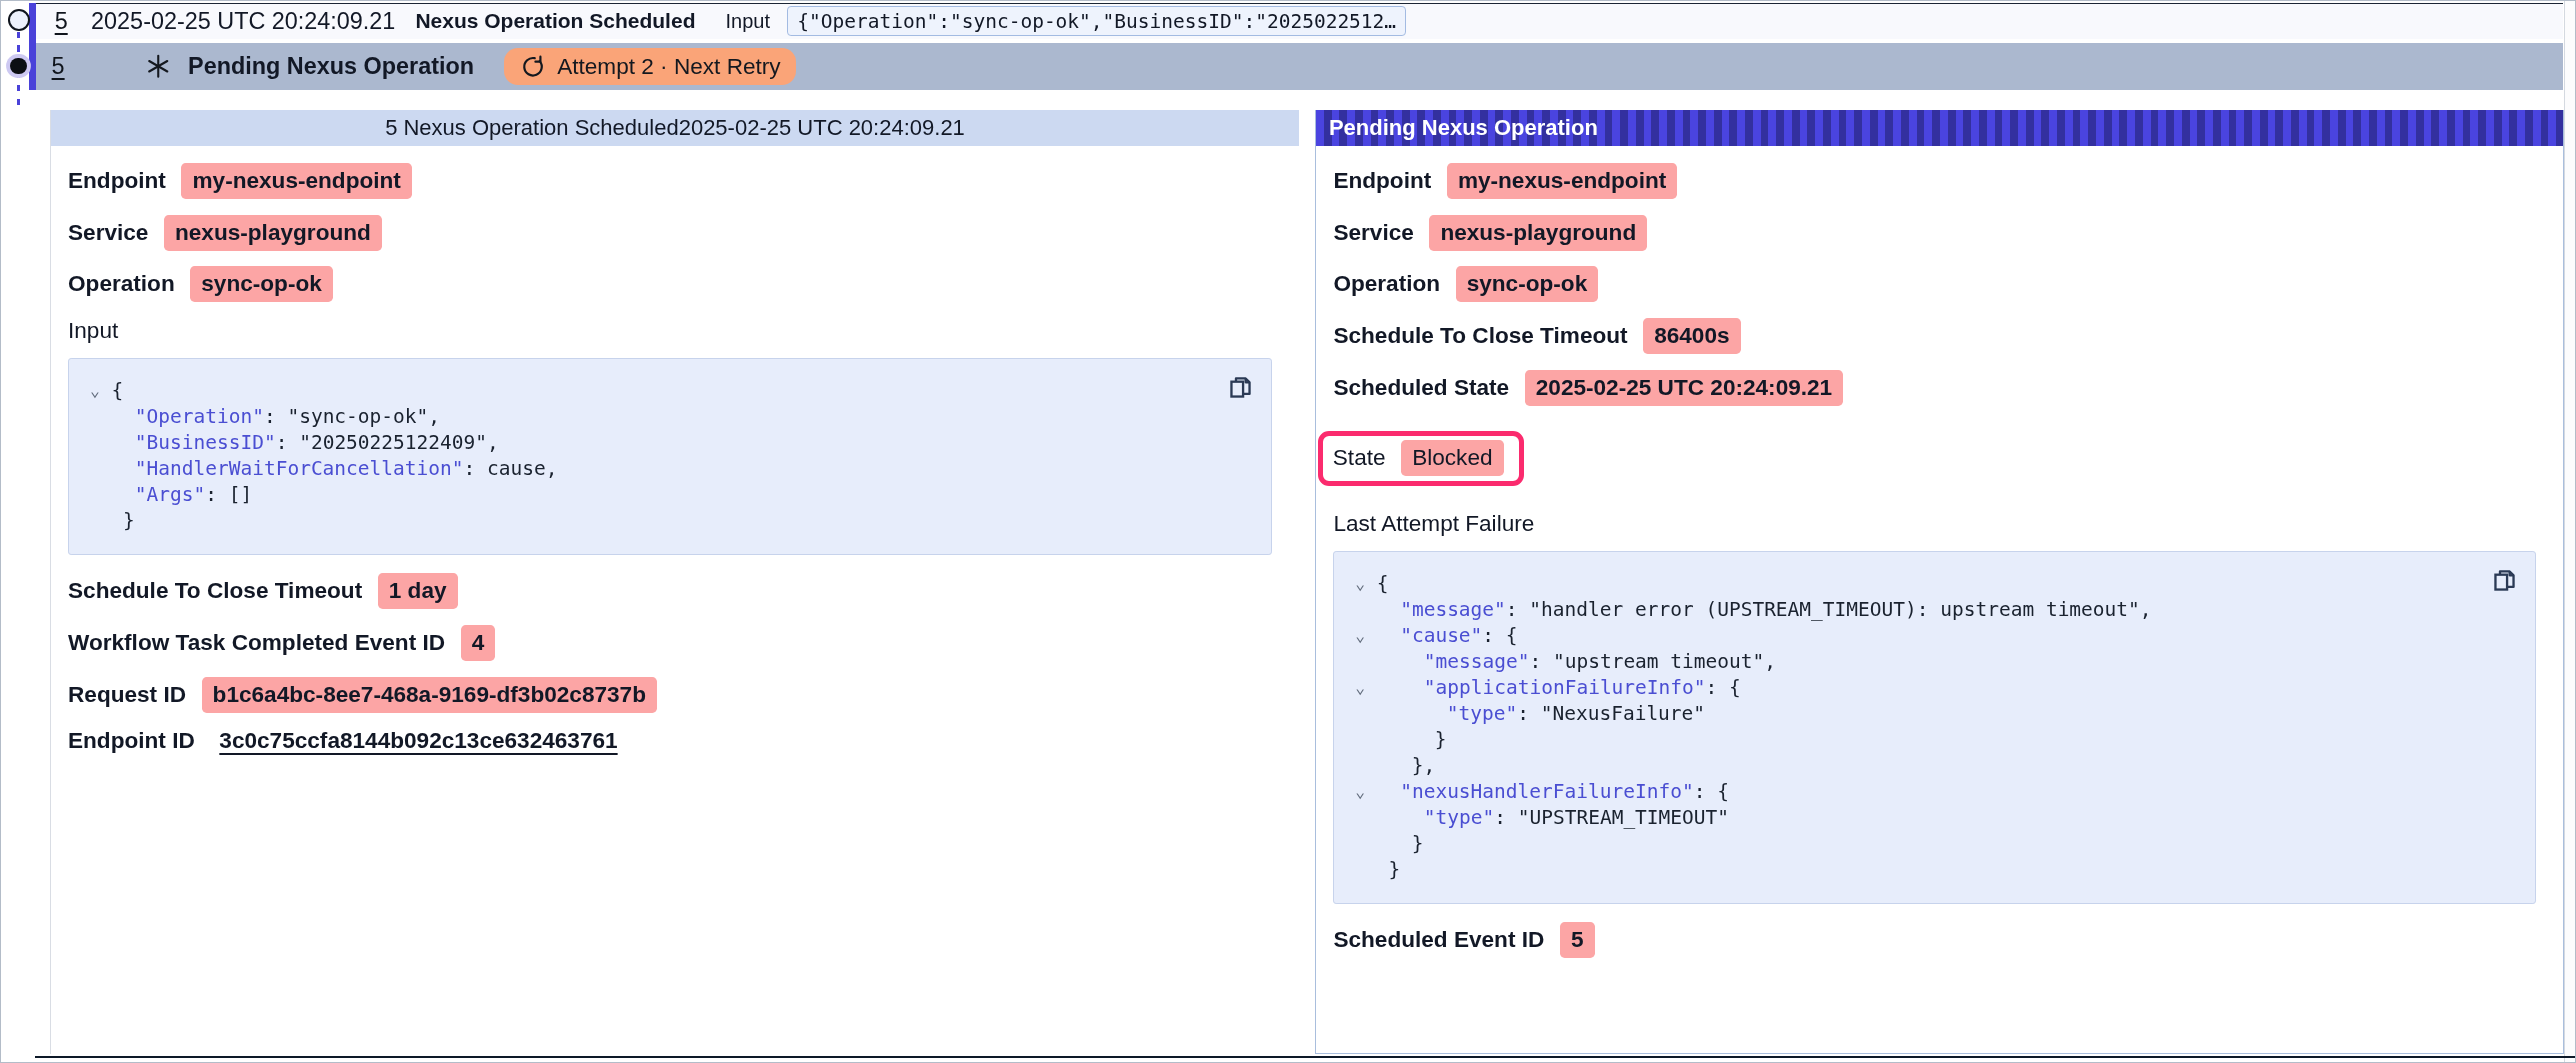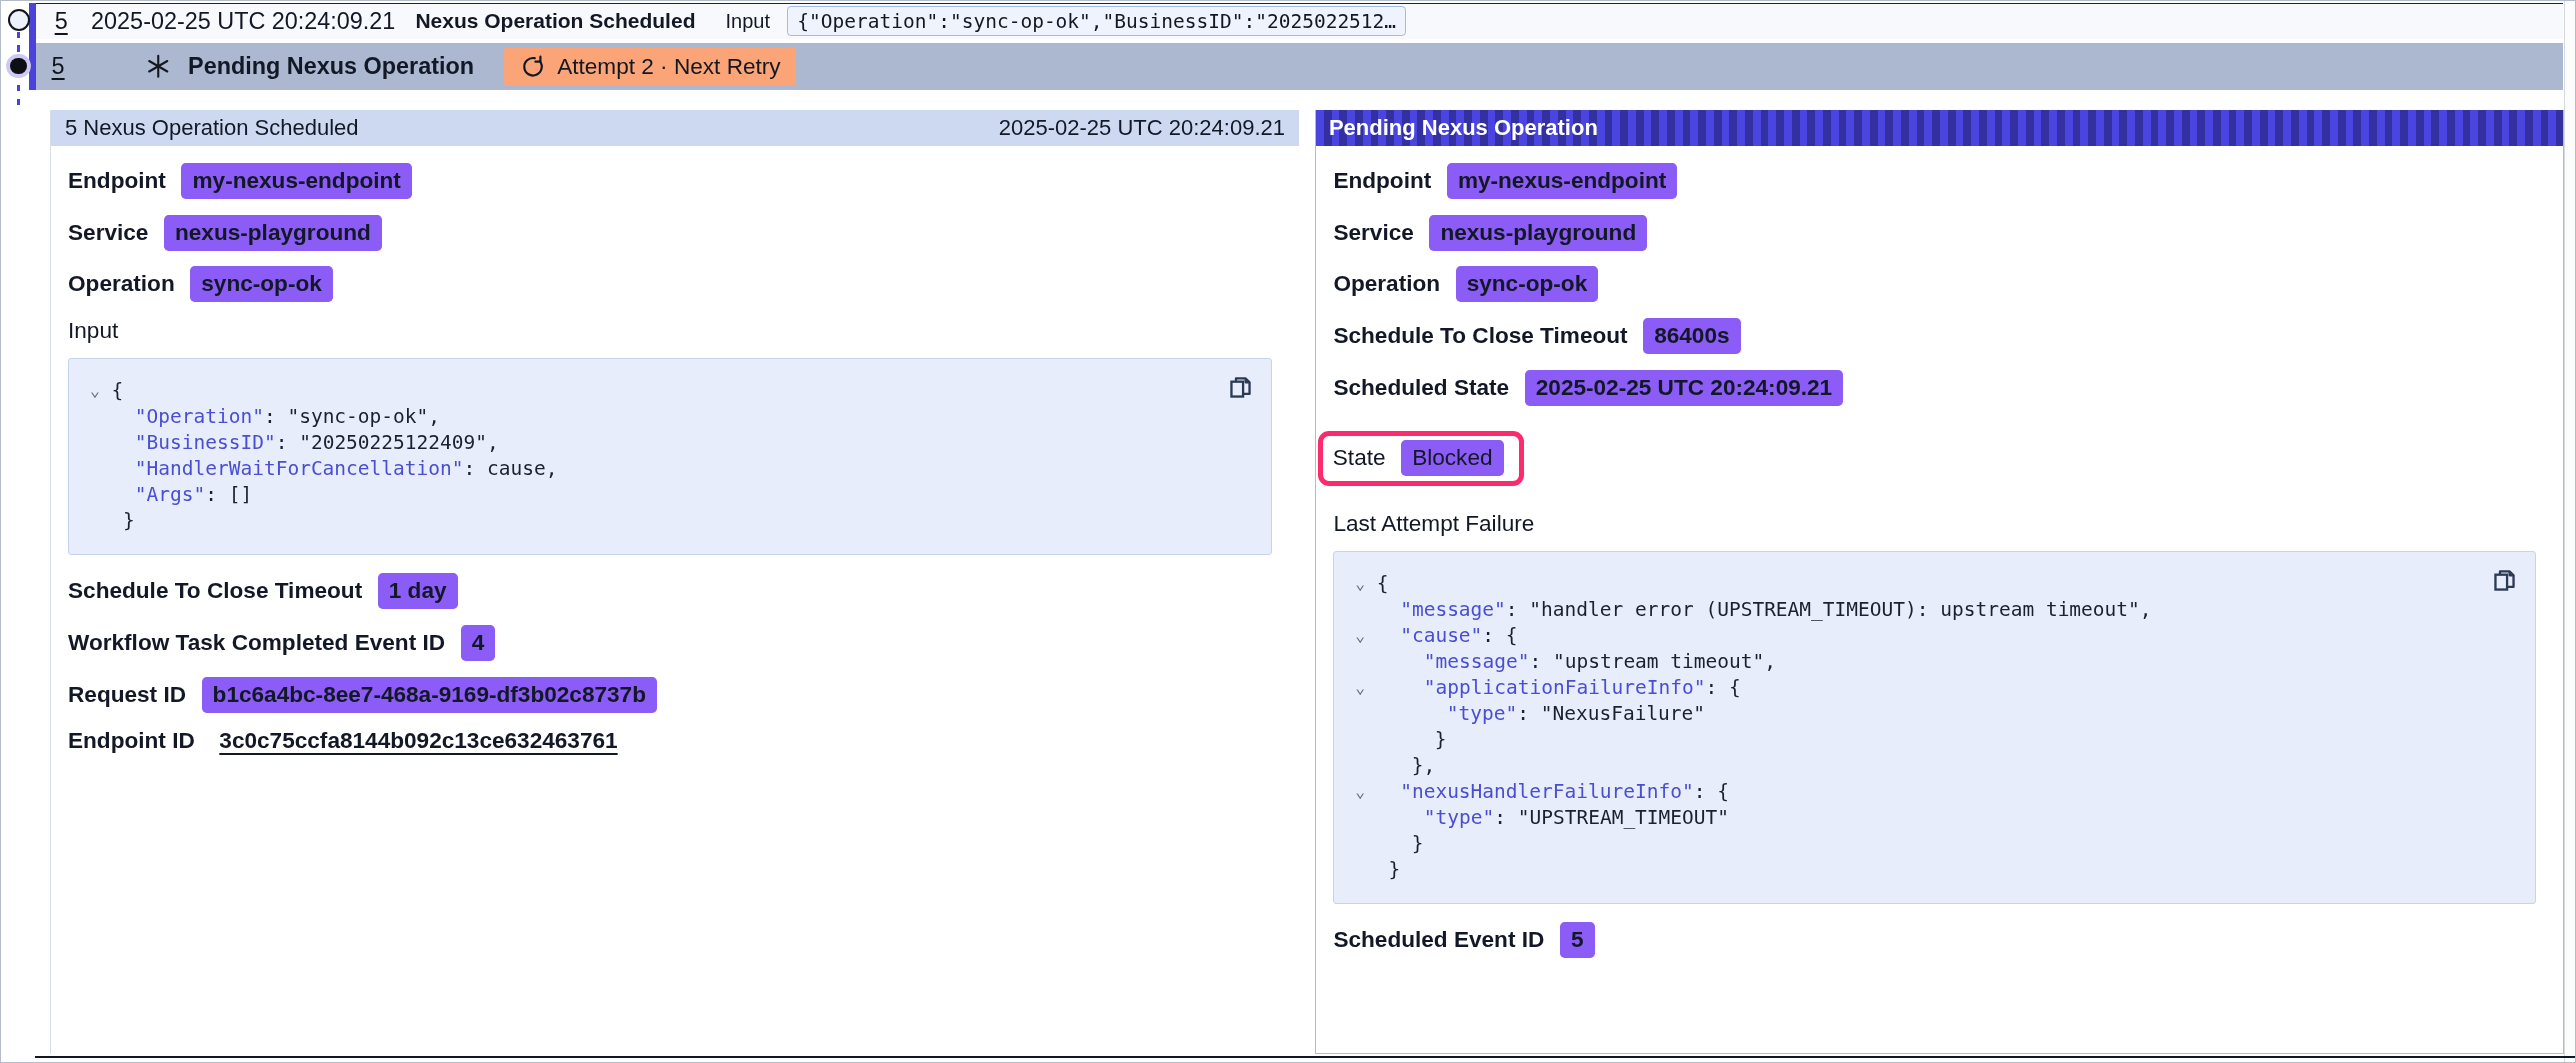--- a/index.html
+++ b/index.html
@@ -25,34 +25,34 @@
   .ev-time{margin-left:23.4px;font-size:23.4px;}
   .ev-name{margin-left:20px;font-size:21px;font-weight:bold;}
   .ev-input-label{margin-left:30px;font-size:20px;}
   .ev-chip{margin-left:17px;background:#eef3fd;border:1.6px solid #a3bbe2;border-radius:3.9px;
            padding:2.3px 9.4px;font-family:"DejaVu Sans Mono",monospace;font-size:19.5px;
            max-width:608px;overflow:hidden;text-overflow:clip;}
   .row-pending .ev-id{margin-left:15.6px;}
   .pending-icon{margin-left:80px;display:inline-flex;}
   .pending-name{margin-left:17px;font-size:23.4px;font-weight:bold;}
   .retry-badge{margin-left:30px;display:inline-flex;align-items:center;gap:12.5px;background:#faa478;
-               border-radius:2px;padding:5.5px 15.6px;font-size:22.6px;color:#14181f;}
+               border-radius:14px;padding:5.5px 15.6px;font-size:22.6px;color:#14181f;}
 
   
   .panels{position:absolute;top:109px;left:49px;right:11px;bottom:7.8px;display:flex;gap:16.4px;z-index:2;}
   .panel-left{width:1249px;flex:none;border-left:1.6px solid #d9dde4;box-sizing:border-box;background:#fff;}
   .panel-right{flex:1;border:1.6px solid #a9bedd;border-top:none;box-sizing:border-box;background:#fff;}
-  .plh{height:36px;background:#ccd9f1;display:flex;align-items:center;justify-content:space-between;
+  .plh{height:36px;background:#ccd9f1;display:flex;align-items:center;justify-content:center;
        padding:0 14px;font-size:22px;}
   .prh{height:36px;display:flex;align-items:center;padding:0 12.5px;font-size:22px;font-weight:bold;color:#fff;
        background:repeating-linear-gradient(90deg,#4a44e0 0 7.8px,#33309f 7.8px 15.6px);}
   .pbody{padding:1.6px 15.6px 0 17px;}
   .fr{display:flex;align-items:center;margin:15.6px 0;font-size:22.6px;font-weight:bold;}
   .fr .lab{margin-right:15.6px;}
-  .chip{background:#8b5cf6;border-radius:4.7px;padding:3.9px 11px;line-height:1.25;}
+  .chip{background:#fca5a5;border-radius:4.7px;padding:3.9px 11px;line-height:1.25;}
   .plain-label{font-size:22.6px;margin:15.6px 0 12.5px 0;}
   .link-val{margin-left:9px;text-decoration:underline;text-decoration-thickness:1.6px;
             text-underline-offset:4.7px;cursor:pointer;}
 
   
   .code{position:relative;background:#e7edfb;border:0.8px solid #c7d3ec;border-radius:3.1px;
         margin:14px 11px 18.7px 0;padding:18.7px 15.6px 20px 9.4px;
         font-family:"DejaVu Sans Mono",monospace;font-size:19.5px;line-height:26px;color:#1a222f;}
   .cl{display:flex;}
   .gut{width:33px;flex:none;color:#636d7d;font-size:16.4px;text-align:center;line-height:26px;}

